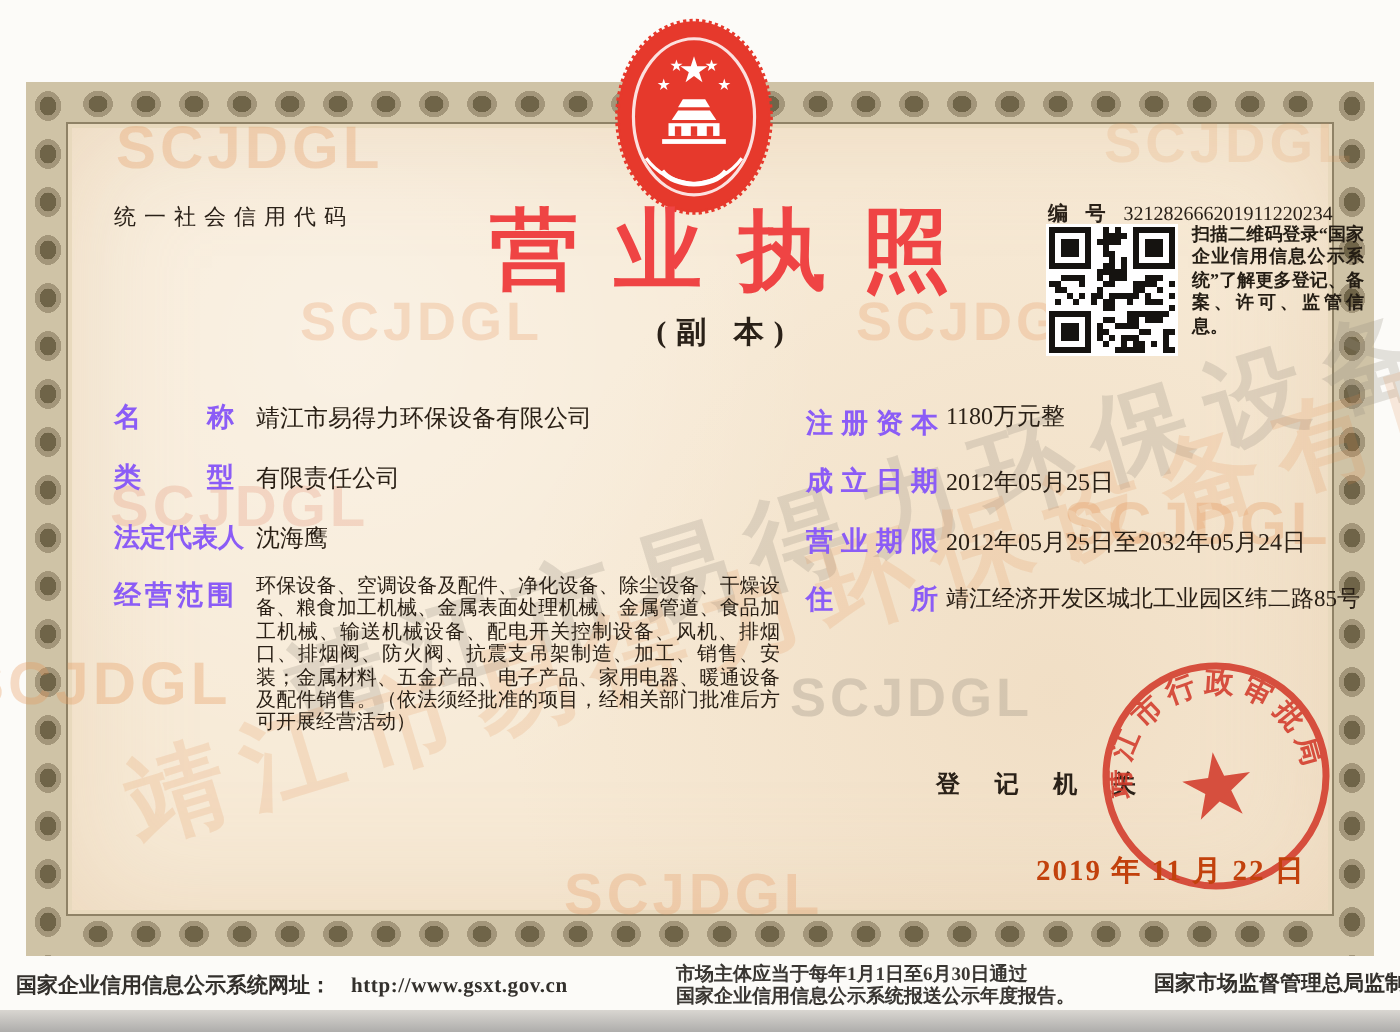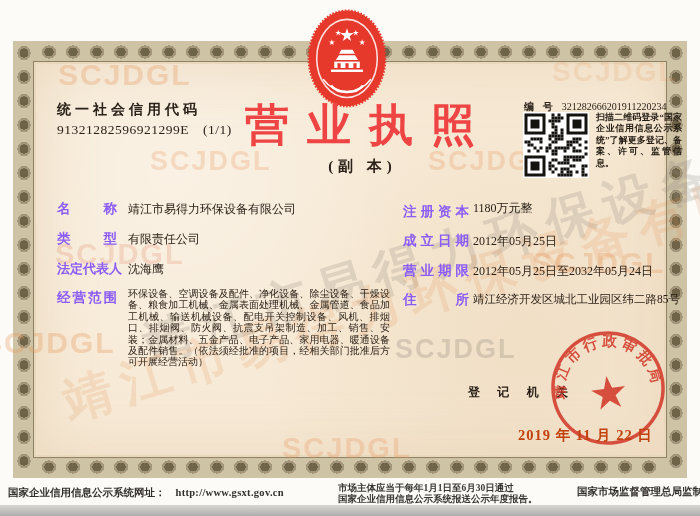--- a/index.html
+++ b/index.html
@@ -34,21 +34,21 @@
   .wm9{left:282px;top:432px;font-size:29px;color:rgba(230,148,88,.28);}
   .wm-diag{position:absolute;font-weight:bold;white-space:nowrap;pointer-events:none;
       font-family:"Liberation Serif","DejaVu Serif",serif;transform-origin:left top;}
   .wm-diag-gray{left:135px;top:315px;font-size:50px;letter-spacing:10px;
       color:rgba(148,140,126,.24);transform:rotate(-17deg);}
   .wm-diag-orange{left:55px;top:372px;font-size:50px;letter-spacing:10px;
       color:rgba(226,136,70,.17);transform:rotate(-17deg);}
   
   .abs{position:absolute;}
   .credit-label{left:57px;top:101px;font-family:"Liberation Sans","DejaVu Sans",sans-serif;
-      font-weight:bold;font-size:14px;letter-spacing:4px;}
+      font-weight:normal;font-size:11px;letter-spacing:4px;}
   .credit-code{left:57px;top:122px;font-size:13.5px;letter-spacing:.5px;}
   .credit-page{margin-left:14px;}
   .title{left:130px;top:96px;width:460px;text-align:center;font-family:"Liberation Sans","DejaVu Sans",sans-serif;
       font-weight:900;font-size:44px;letter-spacing:18px;text-indent:18px;color:#ef4444;}
   .subtitle{left:130px;top:157px;width:460px;text-align:center;font-size:15px;letter-spacing:5px;
       text-indent:5px;font-weight:bold;}
   .serial{left:524px;top:100px;font-size:10px;white-space:nowrap;}
   .serial b{font-family:"Liberation Sans","DejaVu Sans",sans-serif;letter-spacing:3px;margin-right:6px;}
   .qr{left:523px;top:112px;width:66px;height:66px;background:#fff;}
   .qr svg{display:block;}
@@ -117,23 +117,20 @@
       <rect x="38" y="68" width="4" height="6" fill="#e6392c"></rect>
       <rect x="48" y="68" width="4" height="6" fill="#e6392c"></rect>
       <rect x="58" y="68" width="4" height="6" fill="#e6392c"></rect>
       <rect x="30" y="76" width="40" height="3" fill="#fff"></rect>
       <path d="M30,96 a22,14 0 0 0 40,0" fill="none" stroke="#fff" stroke-width="3"></path>
       <path d="M20,88 q10,14 30,16 q20,-2 30,-16" fill="none" stroke="#fff" stroke-width="2"></path>
     </svg>
   </div>
 
   <div class="abs credit-label">统一社会信用代码</div>
-  <div class="abs credit-code">
-    <span>91321282596921299E</span><span class="credit-page">(1/1)</span>
-  </div>
 
   <div class="abs title">营业执照</div>
   <div class="abs subtitle">(副  本)</div>
 
   <div class="abs serial">
     <b>编 号</b><span>321282666201911220234</span>
   </div>
   <div class="abs qr">
       <svg xmlns="http://www.w3.org/2000/svg" width="66" height="66" viewBox="-1.5 -1.5 66 66">
     <rect x="-1.5" y="-1.5" width="66" height="66" fill="#fff"></rect>

